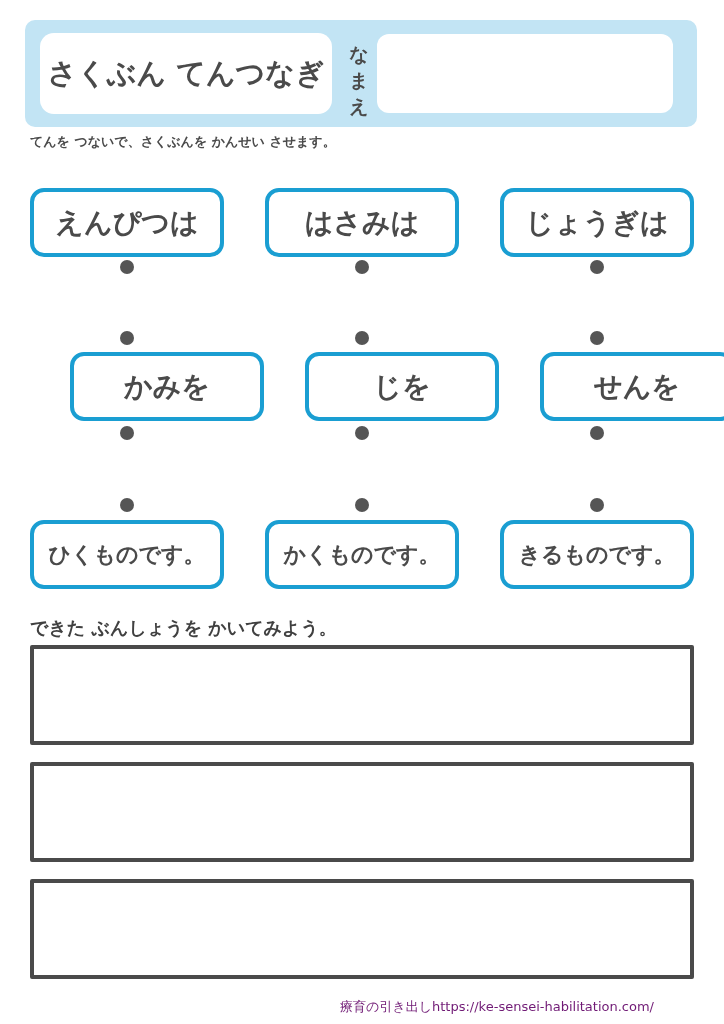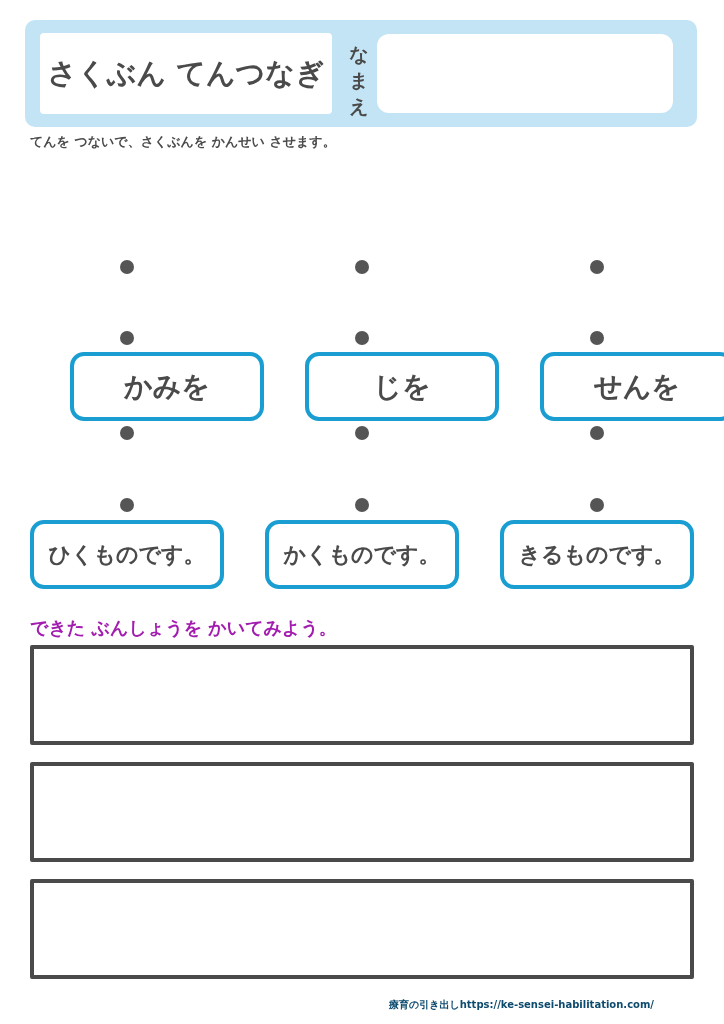--- a/index.html
+++ b/index.html
@@ -25,21 +25,21 @@
     background: #c2e4f4;
     border-radius: 10px;
     display: flex;
     align-items: center;
   }
   .title-box {
     position: absolute;
     left: 15px; top: 13px;
     width: 292px; height: 81px;
     background: #ffffff;
-    border-radius: 4px;
+    border-radius: 14px;
     display: flex;
     align-items: center;
     justify-content: center;
   }
   .title-text {
     font-size: 29px;
     font-weight: 800;
     letter-spacing: 0px;
     color: #4a4a4a;
     white-space: nowrap;
@@ -124,21 +124,21 @@
   .dots-below-2 { top: 426px; }
   .dots-above-3 { top: 498px; }
   .boxes-3 { top: 520px; }
 
   
   .write-prompt {
     position: absolute;
     left: 30px; top: 616px;
     font-size: 18px;
     font-weight: 800;
-    color: #a21caf;
+    color: #404040;
     white-space: nowrap;
   }
   .write-box {
     position: absolute;
     left: 30px;
     width: 664px;
     height: 100px;
     background: #ffffff;
     border: 4px solid #4a4a4a;
     border-radius: 2px;
@@ -150,41 +150,52 @@
   }
   .write-box-1 { top: 645px; }
   .write-box-2 { top: 762px; }
   .write-box-3 { top: 879px; }
 
   
   .footer-credit {
     position: absolute;
     top: 998px;
     right: 70px;
-    font-size: 10px;
-    font-weight: 700;
-    color: #0c4a6e;
+    font-size: 13px;
+    font-weight: 400;
+    color: #701a75;
     white-space: nowrap;
   }
 </style>
 </head>
 <body>
 
 <div class="page">
 
   <div class="header-band">
     <div class="title-box">
       <span class="title-text">さくぶん てんつなぎ</span>
     </div>
     <div class="name-label">なまえ</div>
     <input class="name-box" type="text" value="" style="">
   </div>
 
   <div class="instruction">てんを つないで、さくぶんを かんせい させます。</div>
 
+  <div class="flex-row boxes-1">
+    <div class="word-box">
+      <span class="word-text">えんぴつは</span>
+    </div>
+    <div class="word-box">
+      <span class="word-text">はさみは</span>
+    </div>
+    <div class="word-box">
+      <span class="word-text">じょうぎは</span>
+    </div>
+  </div>
 
   <div class="flex-row dots-below-1">
     <div class="dot-cell">
         <div class="dot"></div>
       </div>
     <div class="dot-cell">
         <div class="dot"></div>
       </div>
     <div class="dot-cell">
         <div class="dot"></div>

